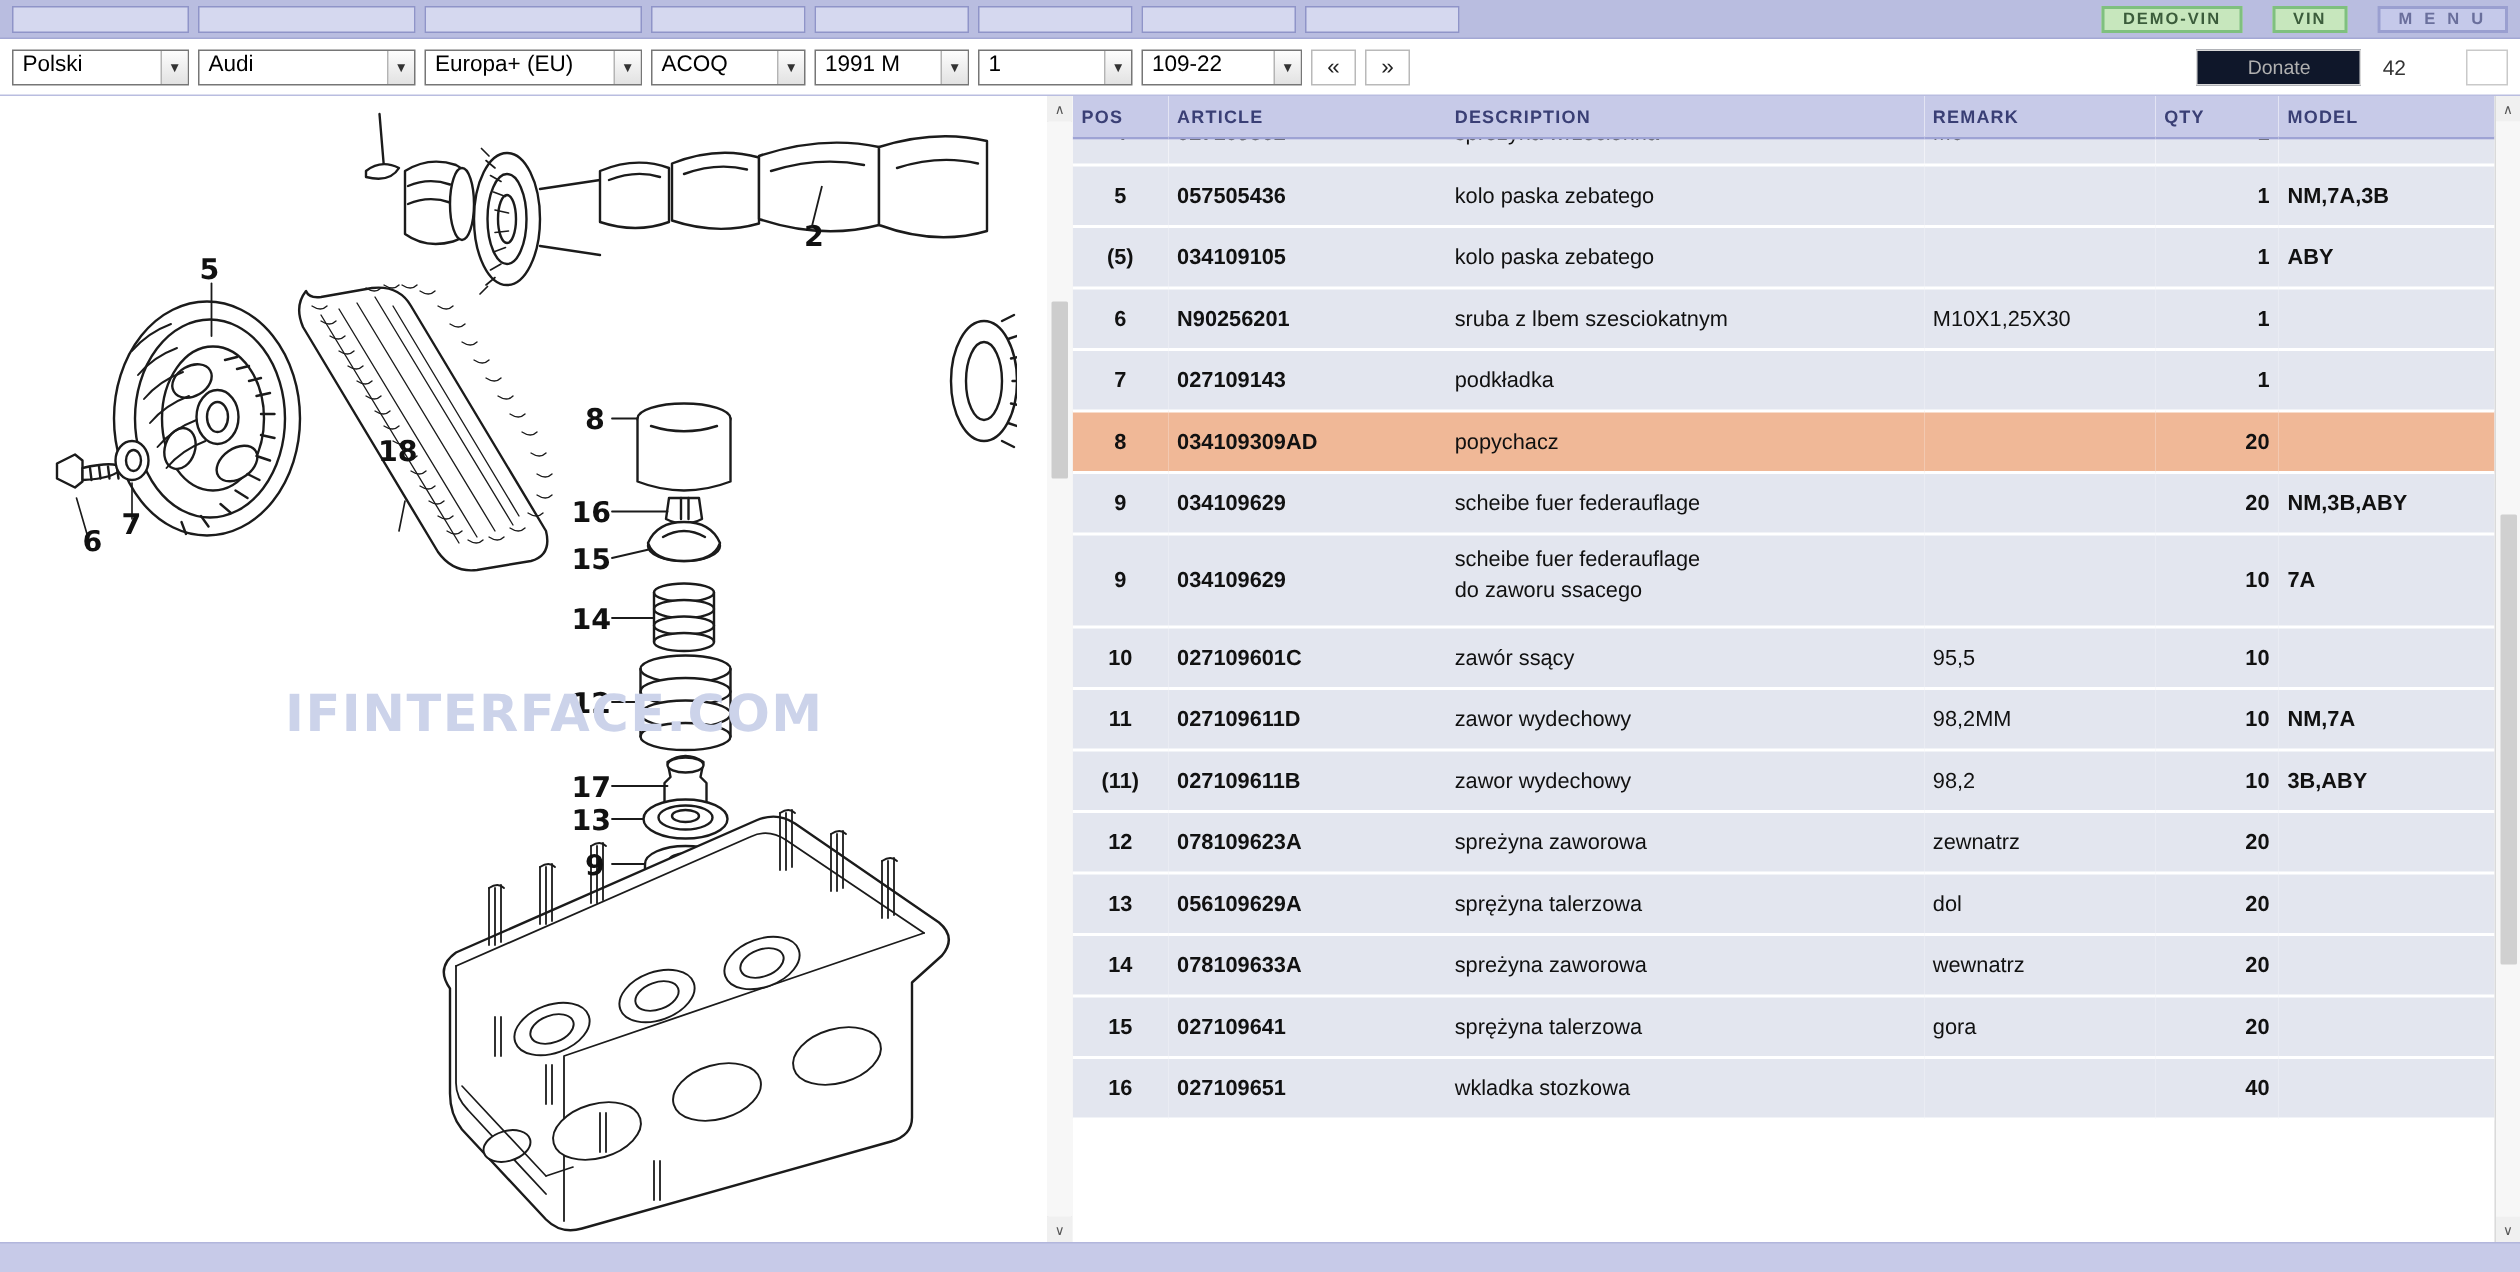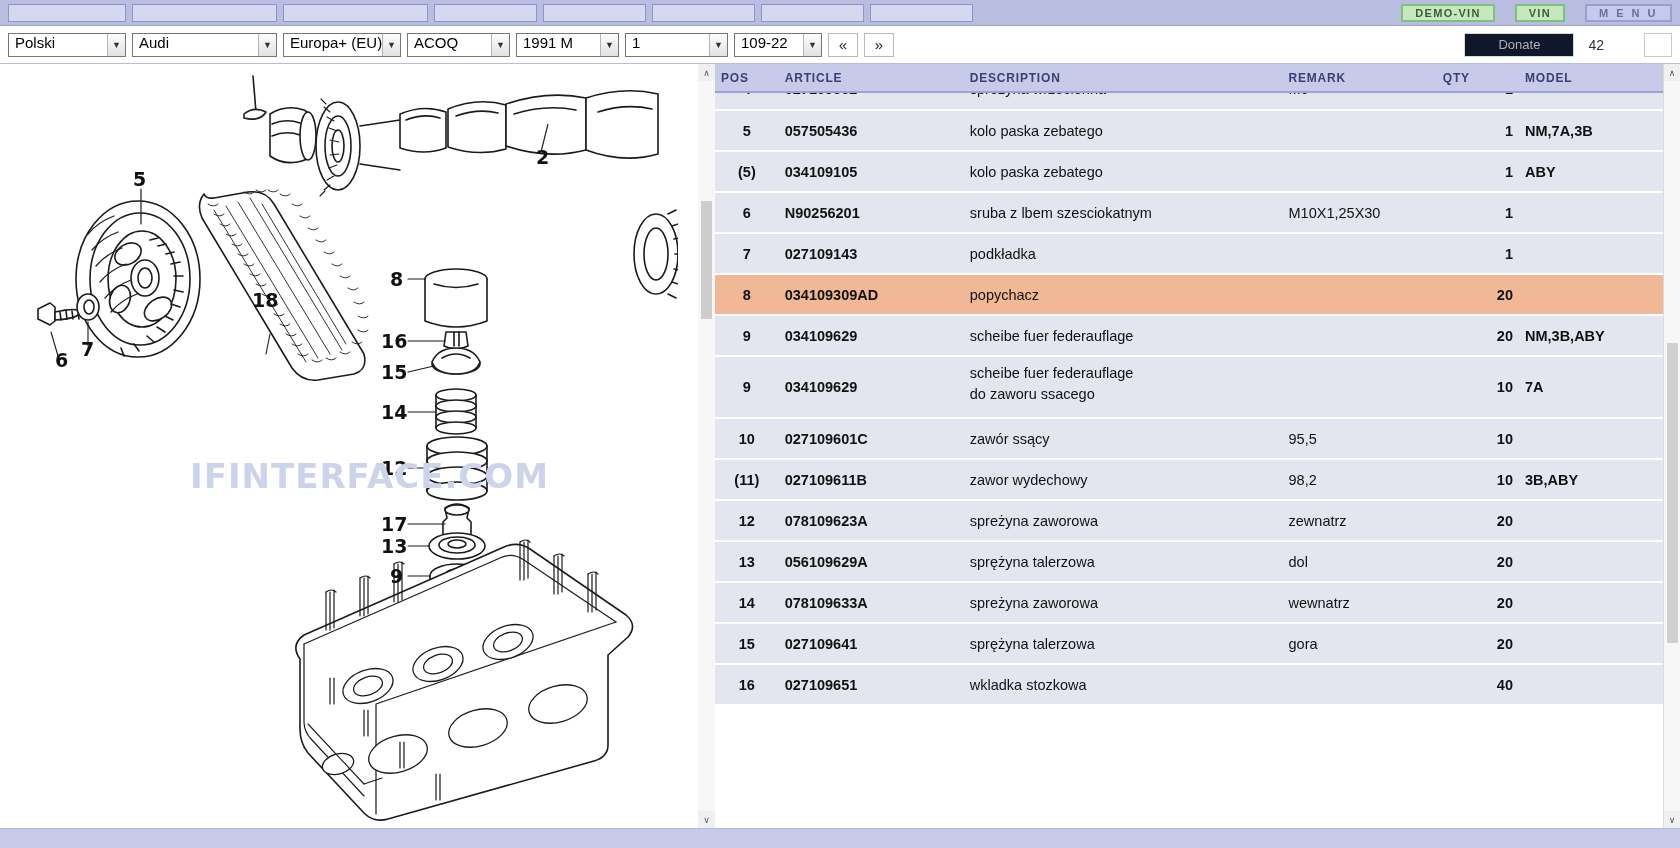--- a/index.html
+++ b/index.html
@@ -290,37 +290,37 @@
 
   <div class="selectrow">
     <div class="sel" style="width:118px">
       <span class="sel-val">Polski</span>
       <span class="sel-arrow">▼</span>
     </div>
     <div class="sel" style="width:145px">
       <span class="sel-val">Audi</span>
       <span class="sel-arrow">▼</span>
     </div>
-    <div class="sel" style="width:118px">
+    <div class="sel" style="width:145px">
       <span class="sel-val">Europa+ (EU)</span>
       <span class="sel-arrow">▼</span>
     </div>
     <div class="sel" style="width:103px">
       <span class="sel-val">ACOQ</span>
       <span class="sel-arrow">▼</span>
     </div>
     <div class="sel" style="width:103px">
       <span class="sel-val">1991  M</span>
       <span class="sel-arrow">▼</span>
     </div>
     <div class="sel" style="width:103px">
       <span class="sel-val">1</span>
       <span class="sel-arrow">▼</span>
     </div>
-    <div class="sel" style="width:88px">
+    <div class="sel" style="width:107px">
       <span class="sel-val">109-22</span>
       <span class="sel-arrow">▼</span>
     </div>
     <div class="navbtn">«</div>
     <div class="navbtn">»</div>
     <div class="sr-spacer"></div>
     <div class="donate">Donate</div>
     <div class="counter">42</div>
     <div class="endbox"></div>
   </div>
@@ -624,20 +624,28 @@
                 </tr>
                 <tr>
                   <td class="c-pos">10</td>
                   <td class="c-art">027109601C</td>
                   <td class="c-desc">zawór ssący</td>
                   <td class="c-rem">95,5</td>
                   <td class="c-qty">10</td>
                   <td class="c-model"></td>
                 </tr>
                 <tr>
+                  <td class="c-pos">11</td>
+                  <td class="c-art">027109611D</td>
+                  <td class="c-desc">zawor wydechowy</td>
+                  <td class="c-rem">98,2MM</td>
+                  <td class="c-qty">10</td>
+                  <td class="c-model">NM,7A</td>
+                </tr>
+                <tr>
                   <td class="c-pos">(11)</td>
                   <td class="c-art">027109611B</td>
                   <td class="c-desc">zawor wydechowy</td>
                   <td class="c-rem">98,2</td>
                   <td class="c-qty">10</td>
                   <td class="c-model">3B,ABY</td>
                 </tr>
                 <tr>
                   <td class="c-pos">12</td>
                   <td class="c-art">078109623A</td>

